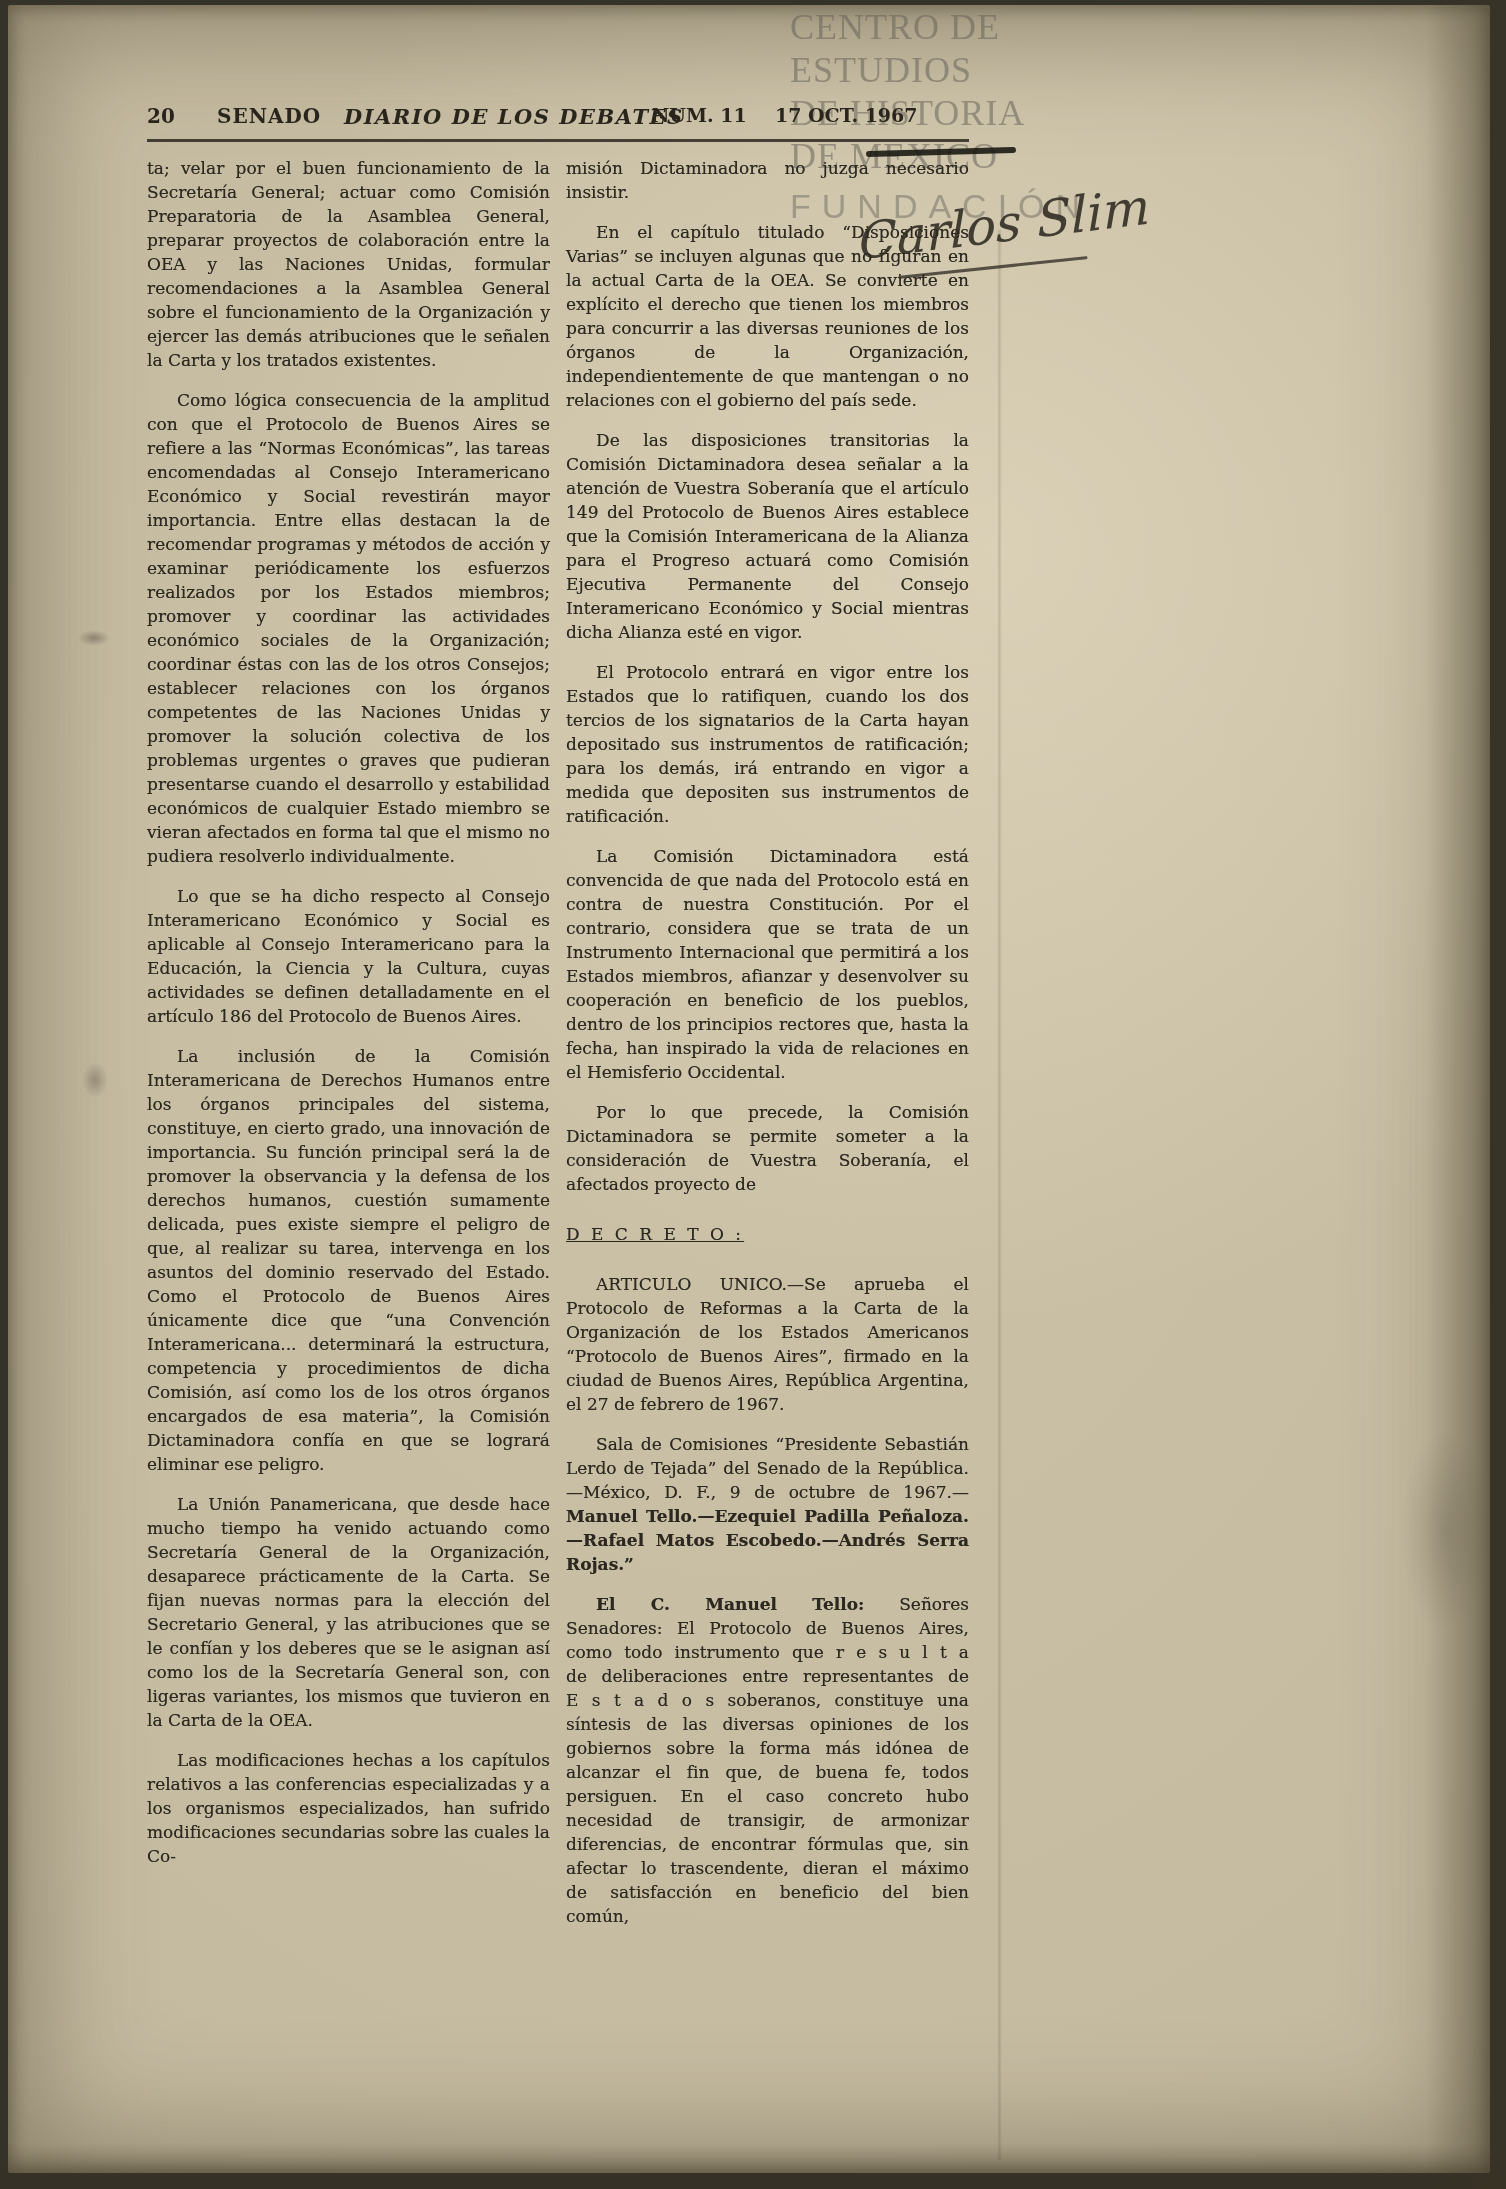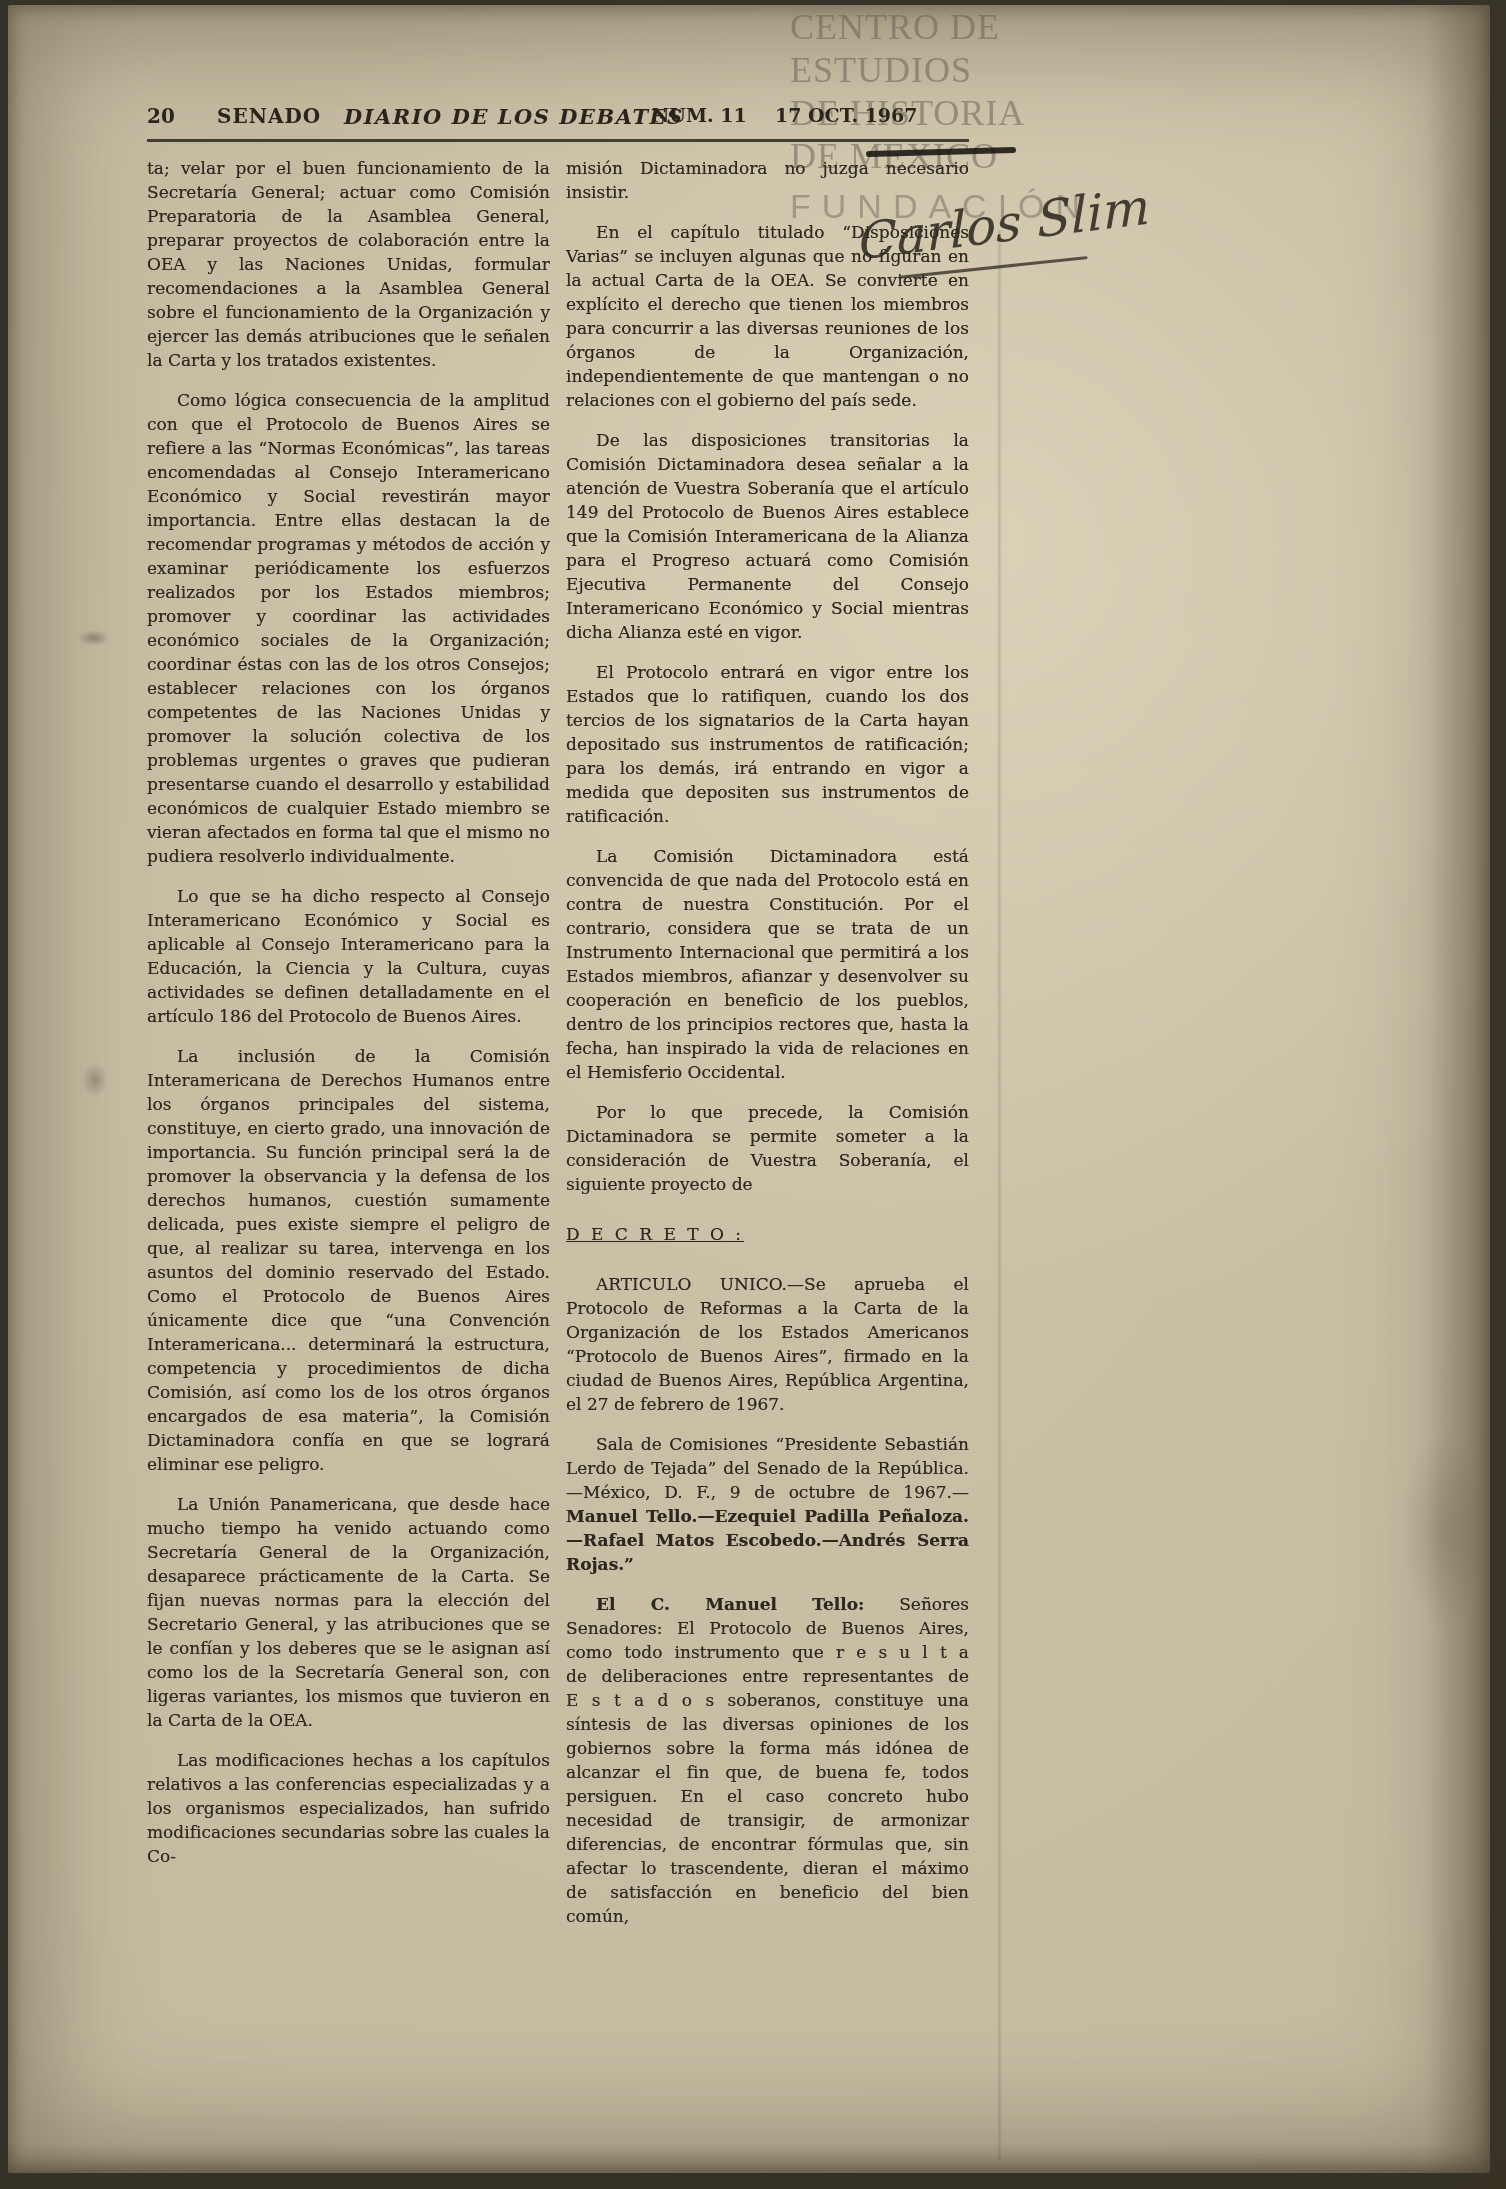--- a/index.html
+++ b/index.html
@@ -126,19 +126,19 @@
     <p>La inclusión de la Comisión Interamericana de Derechos Humanos entre los órganos principales del sistema, constituye, en cierto grado, una innovación de importancia. Su función principal será la de promover la observancia y la defensa de los derechos humanos, cuestión sumamente delicada, pues existe siempre el peligro de que, al realizar su tarea, intervenga en los asuntos del dominio reservado del Estado. Como el Protocolo de Buenos Aires únicamente dice que “una Convención Interamericana... determinará la estructura, competencia y procedimientos de dicha Comisión, así como los de los otros órganos encargados de esa materia”, la Comisión Dictaminadora confía en que se logrará eliminar ese peligro.</p>
     <p>La Unión Panamericana, que desde hace mucho tiempo ha venido actuando como Secretaría General de la Organización, desaparece prácticamente de la Carta. Se fijan nuevas normas para la elección del Secretario General, y las atribuciones que se le confían y los deberes que se le asignan así como los de la Secretaría General son, con ligeras variantes, los mismos que tuvieron en la Carta de la OEA.</p>
     <p>Las modificaciones hechas a los capítulos relativos a las conferencias especializadas y a los organismos especializados, han sufrido modificaciones secundarias sobre las cuales la Co-</p>
   </section>
   <section class="col">
     <p class="noindent">misión Dictaminadora no juzga necesario insistir.</p>
     <p>En el capítulo titulado “Disposiciones Varias” se incluyen algunas que no figuran en la actual Carta de la OEA. Se convierte en explícito el derecho que tienen los miembros para concurrir a las diversas reuniones de los órganos de la Organización, independientemente de que mantengan o no relaciones con el gobierno del país sede.</p>
     <p>De las disposiciones transitorias la Comisión Dictaminadora desea señalar a la atención de Vuestra Soberanía que el artículo 149 del Protocolo de Buenos Aires establece que la Comisión Interamericana de la Alianza para el Progreso actuará como Comisión Ejecutiva Permanente del Consejo Interamericano Económico y Social mientras dicha Alianza esté en vigor.</p>
     <p>El Protocolo entrará en vigor entre los Estados que lo ratifiquen, cuando los dos tercios de los signatarios de la Carta hayan depositado sus instrumentos de ratificación; para los demás, irá entrando en vigor a medida que depositen sus instrumentos de ratificación.</p>
     <p>La Comisión Dictaminadora está convencida de que nada del Protocolo está en contra de nuestra Constitución. Por el contrario, considera que se trata de un Instrumento Internacional que permitirá a los Estados miembros, afianzar y desenvolver su cooperación en beneficio de los pueblos, dentro de los principios rectores que, hasta la fecha, han inspirado la vida de relaciones en el Hemisferio Occidental.</p>
-    <p>Por lo que precede, la Comisión Dictaminadora se permite someter a la consideración de Vuestra Soberanía, el siguiente proyecto de</p>
+    <p>Por lo que precede, la Comisión Dictaminadora se permite someter a la consideración de Vuestra Soberanía, el afectados proyecto de</p>
     <p class="decree">D E C R E T O :</p>
     <p>ARTICULO UNICO.—Se aprueba el Protocolo de Reformas a la Carta de la Organización de los Estados Americanos “Protocolo de Buenos Aires”, firmado en la ciudad de Buenos Aires, República Argentina, el 27 de febrero de 1967.</p>
     <p><span>Sala de Comisiones “Presidente Sebastián Lerdo de Tejada” del Senado de la República.—México, D. F., 9 de octubre de 1967.—</span><b>Manuel Tello.—Ezequiel Padilla Peñaloza.—Rafael Matos Escobedo.—Andrés Serra Rojas.”</b></p>
     <p class="loose"><b>El C. Manuel Tello:</b><span> Señores Senadores: El Protocolo de Buenos Aires, como todo instrumento que r e s u l t a de deliberaciones entre representantes de E s t a d o s soberanos, constituye una síntesis de las diversas opiniones de los gobiernos sobre la forma más idónea de alcanzar el fin que, de buena fe, todos persiguen. En el caso concreto hubo necesidad de transigir, de armonizar diferencias, de encontrar fórmulas que, sin afectar lo trascendente, dieran el máximo de satisfacción en beneficio del bien común,</span></p>
   </section>
 </main>
 
 </body></html>

